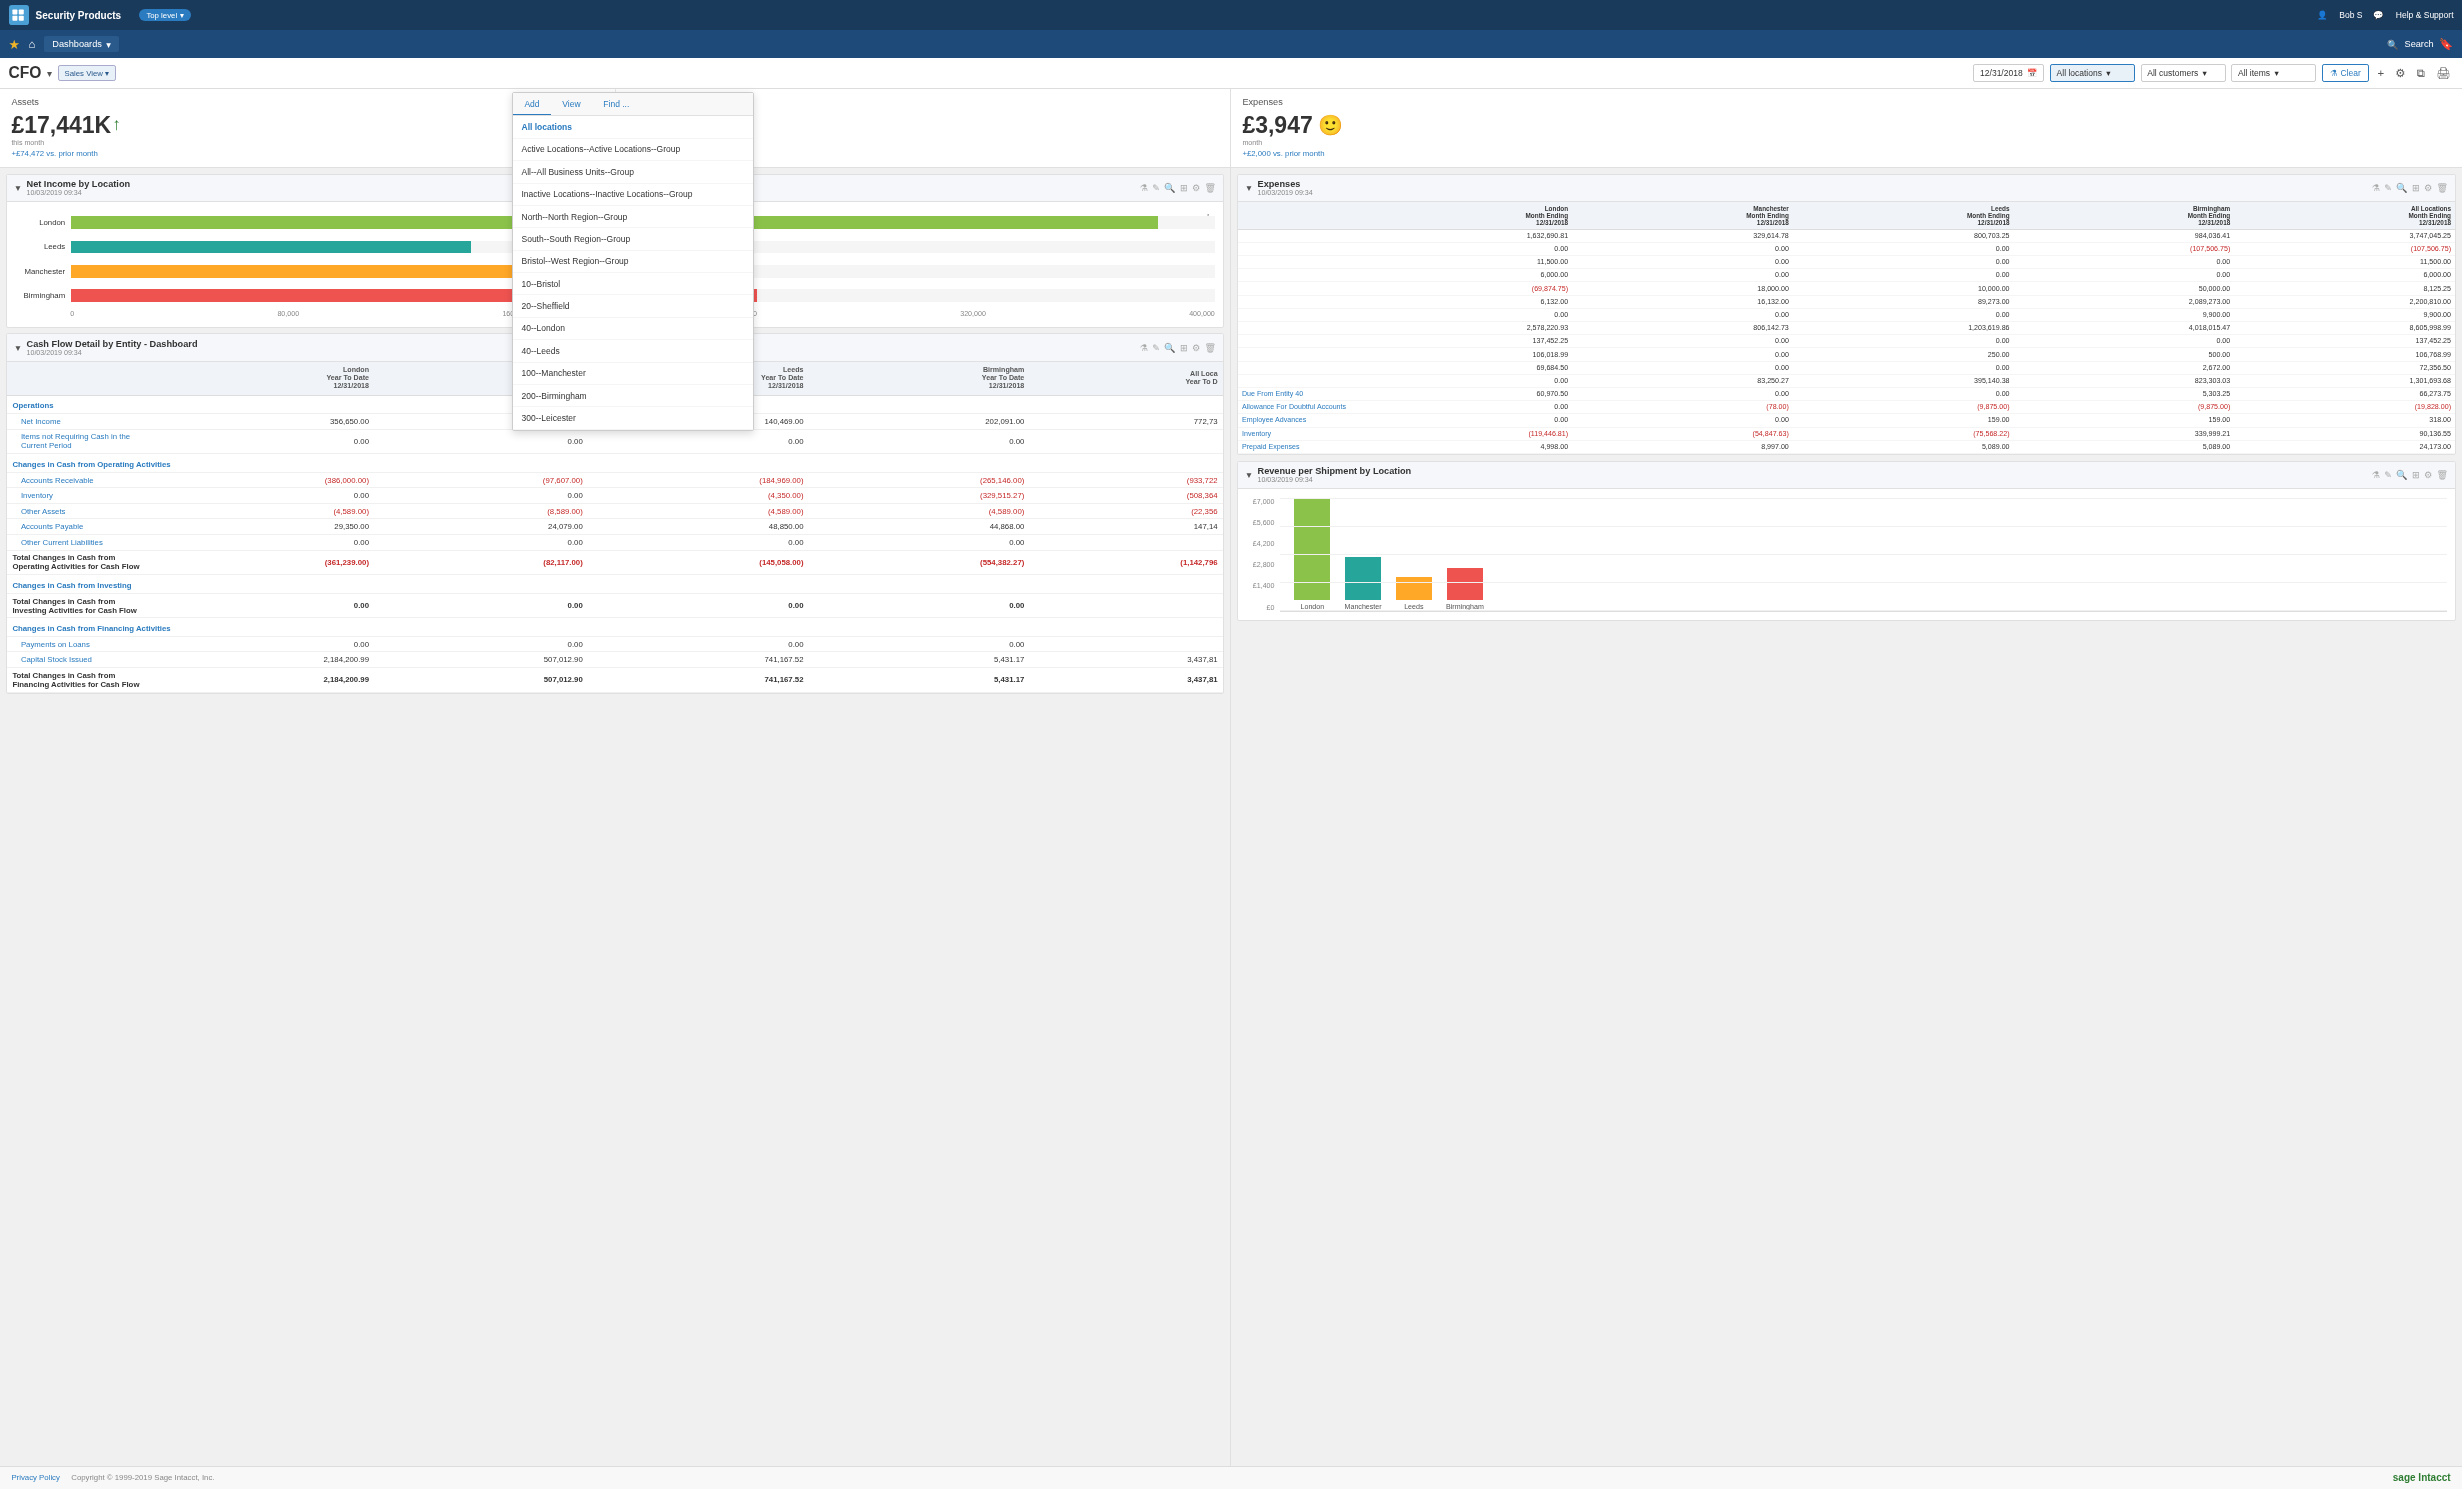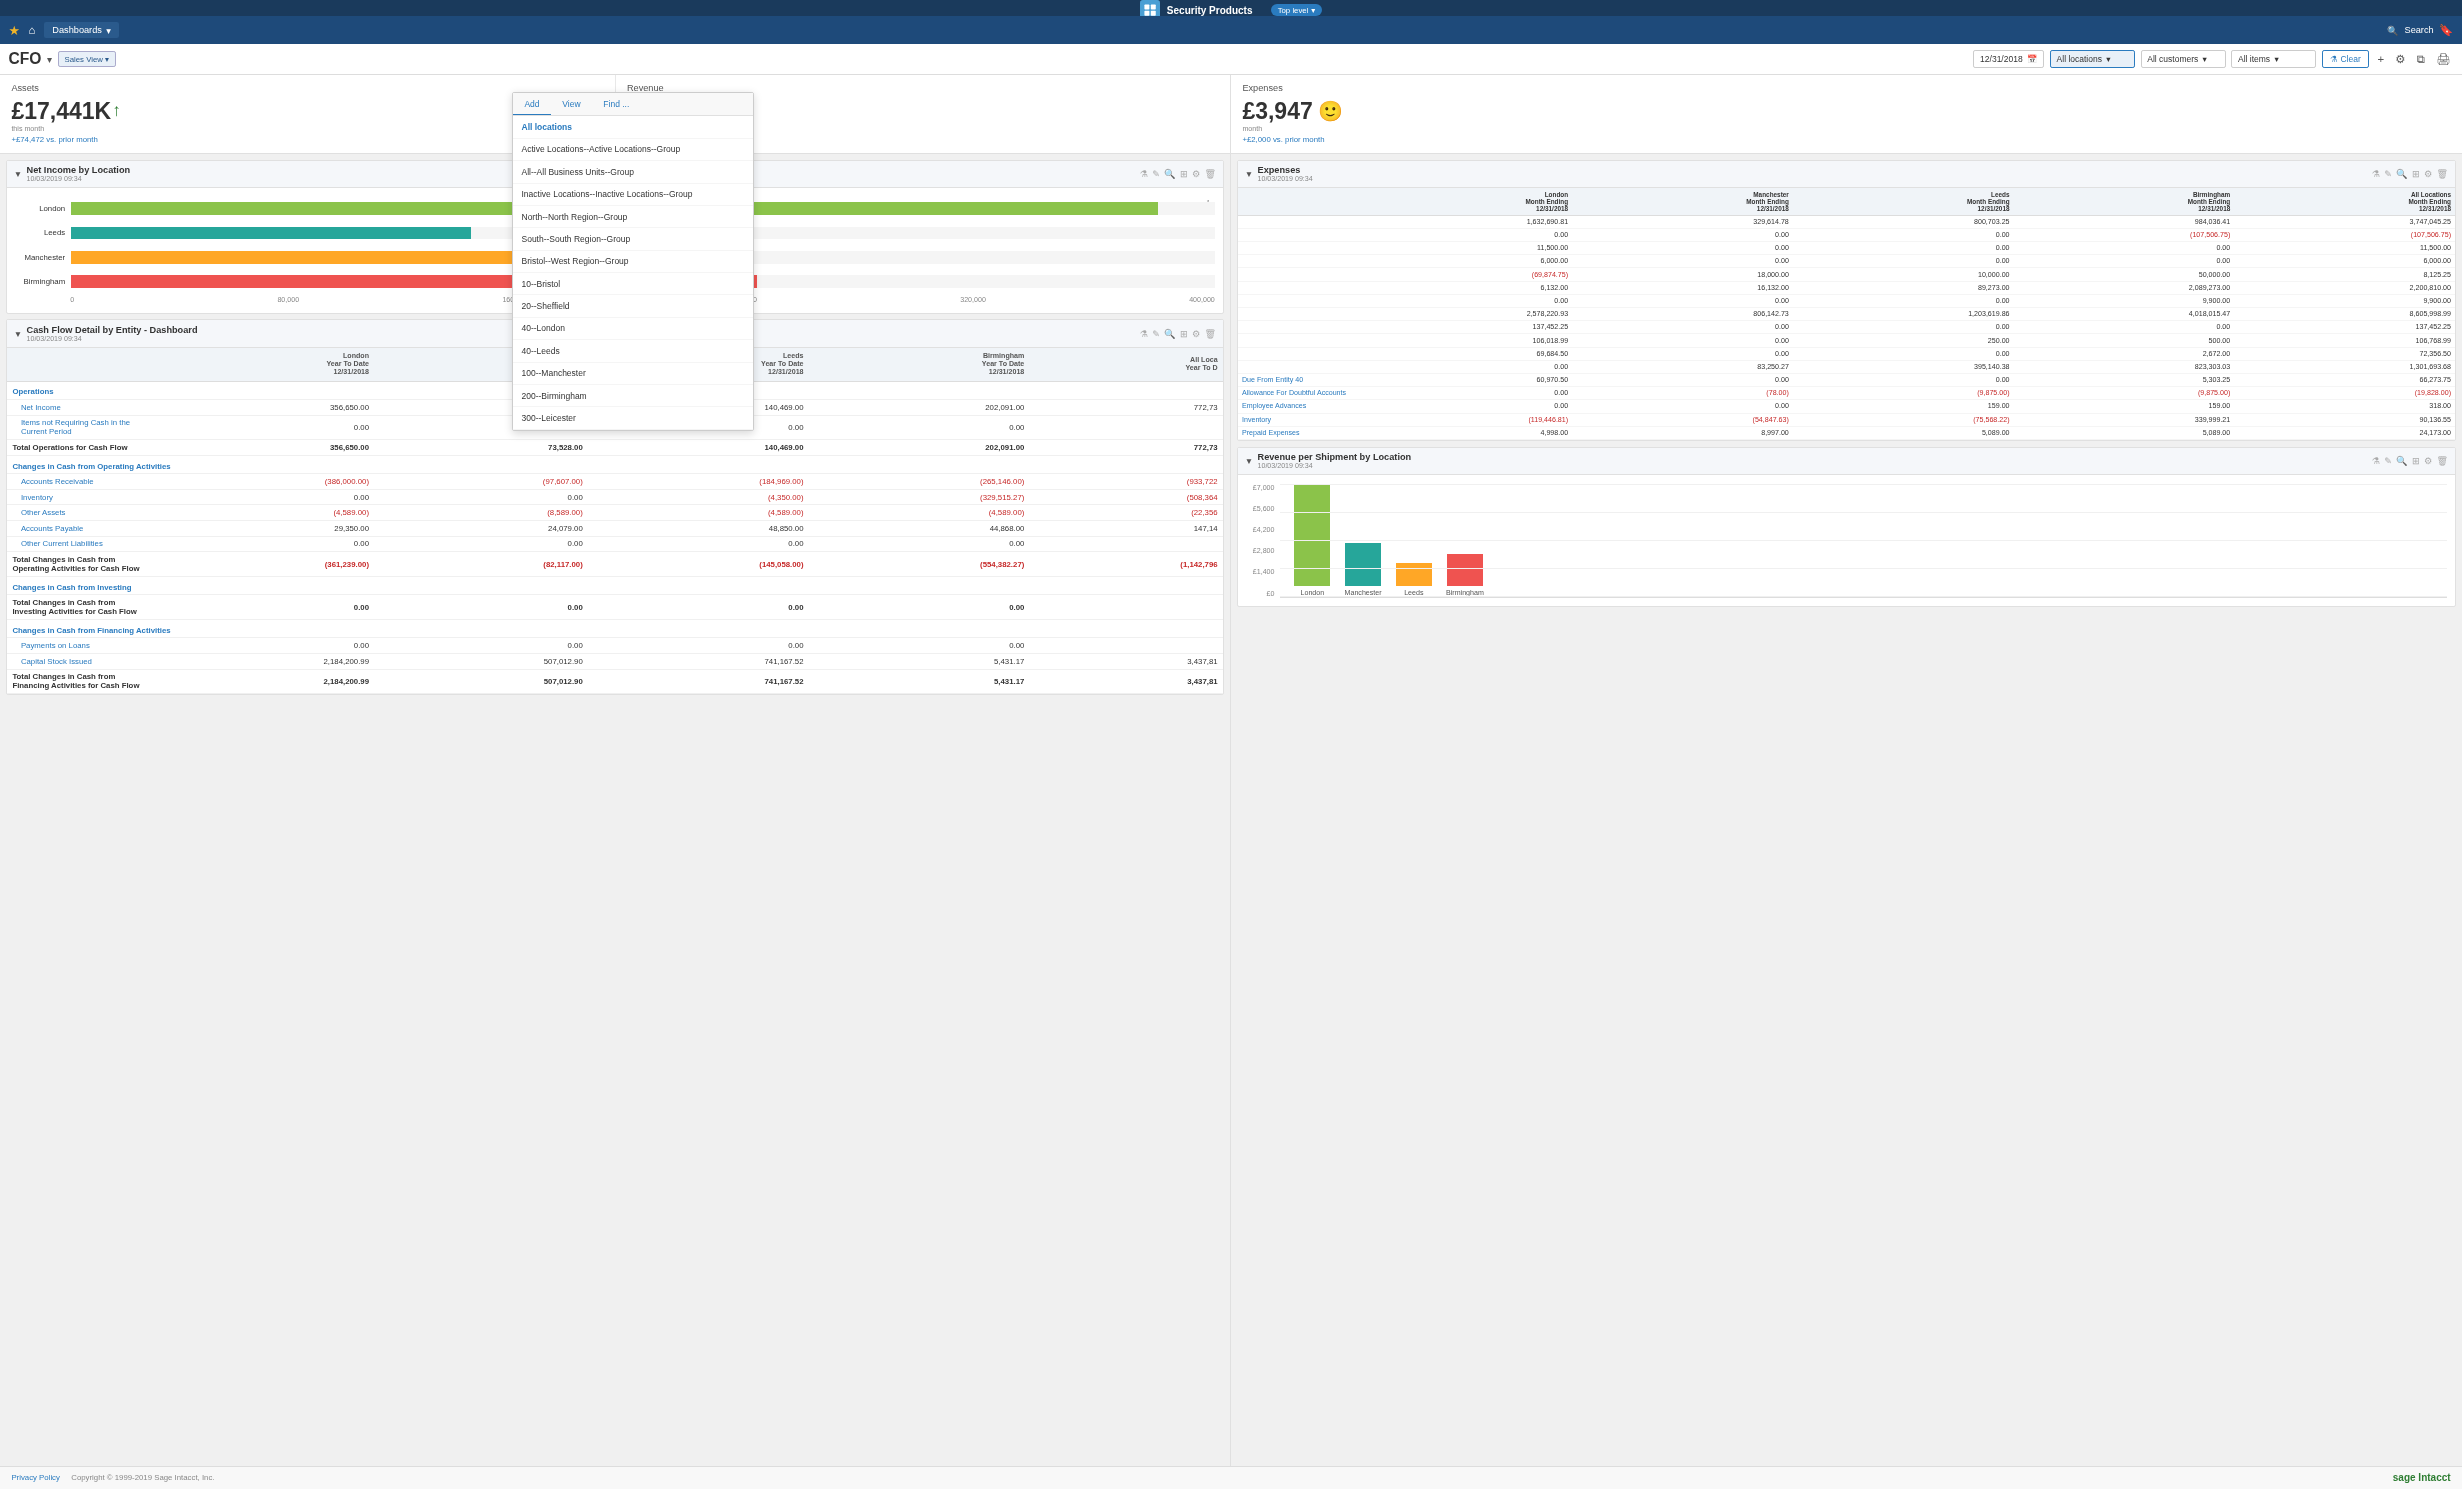--- a/index.html
+++ b/index.html
@@ -1,26 +1,25 @@
 <!DOCTYPE html>
 <html style="font-size:11.4px"><head>
   <meta charset="utf-8">
   <style>
     * { box-sizing: border-box; margin: 0; padding: 0; }
     body { font-family: Arial, sans-serif; font-size: 8.5px; background: #f0f0f0; color: #333; overflow-x: hidden; }
 
     
     .top-nav {
       background: #1a3a5c;
-      height: 16px;
+      height: 30px;
       display: flex;
       align-items: center;
       padding: 0 8.5px;
       justify-content: space-between;
-      flex-direction: column;
     }
     .top-nav-left { display: flex; align-items: center; gap: 7.1px; }
     .app-logo { width: 20px; height: 20px; background: #4a9fd4; border-radius: 2.8px; display: flex; align-items: center; justify-content: center; }
     .app-logo svg { width: 14.2px; height: 14.2px; }
     .app-name { color: white; font-size: 10px; font-weight: bold; }
     .top-level-badge {
       background: #2a7bbf;
       color: white;
       border-radius: 8.5px;
       padding: 1.4px 7.1px;
@@ -481,28 +480,20 @@
                   <td>202,091.00</td>
                   <td>772,73</td>
               </tr>
               <tr class="indent">
                 <td><a class="link-text">Items not Requiring Cash in the Current Period</a></td>
                 <td>0.00</td>
                   <td>0.00</td>
                   <td>0.00</td>
                   <td>0.00</td>
                   <td></td>
-              </tr>
-              <tr class="total-row">
-                <td>Total Operations for Cash Flow</td>
-                <td>356,650.00</td>
-                  <td>73,528.00</td>
-                  <td>140,469.00</td>
-                  <td>202,091.00</td>
-                  <td>772,73</td>
               </tr>
               <tr class="section-header">
                 <td colspan="6"><a class="link-text">Changes in Cash from Operating Activities</a></td>
               </tr>
               <tr class="indent">
                 <td><a class="link-text">Accounts Receivable</a></td>
                 <td class="negative">(386,000.00)</td>
                   <td class="negative">(97,607.00)</td>
                   <td class="negative">(184,969.00)</td>
                   <td class="negative">(265,146.00)</td>

